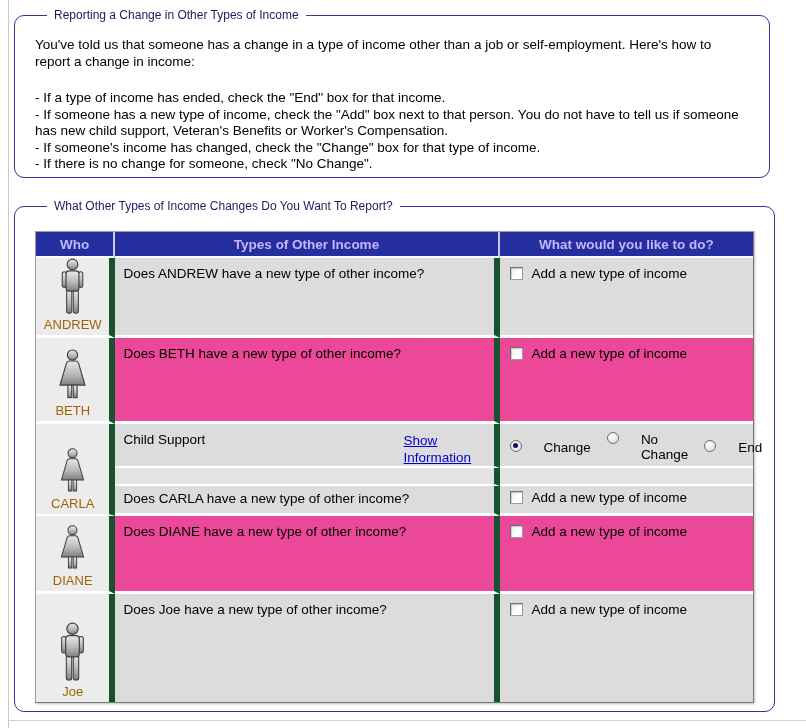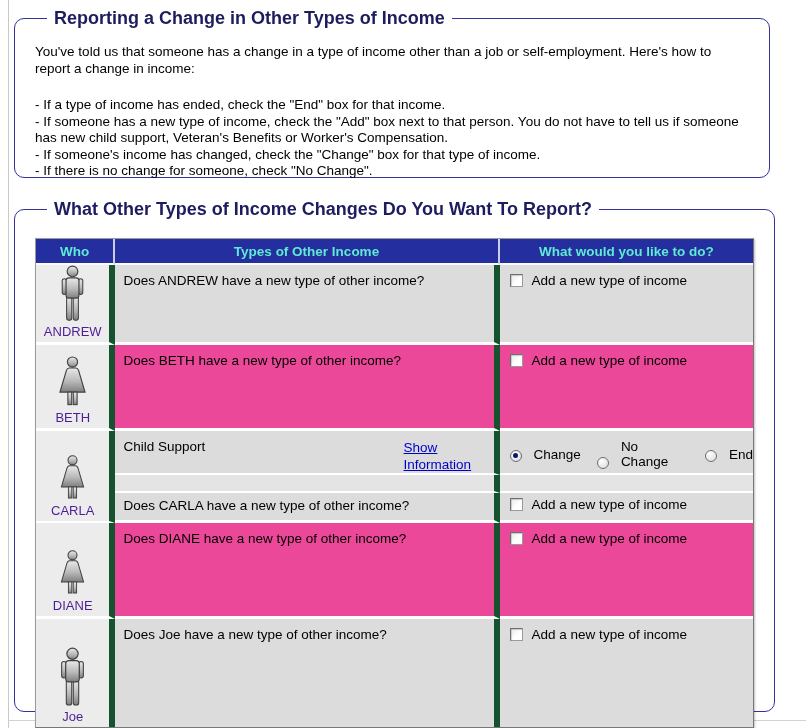--- a/index.html
+++ b/index.html
@@ -10,70 +10,70 @@
   }
   .edge-left { position:absolute; left:8px; top:0; width:1px; height:728px; background:#c9c9c9; }
   .edge-bottom { position:absolute; left:8px; top:720px; width:798px; height:1px; background:#d2d2d2; }
 
   fieldset.fs {
     position:absolute; left:14px; width:756px;
     border:1px solid #33339b; border-radius:10px;
     padding:8px 20px 10px 20px; background:#fff;
   }
   fieldset.fs legend {
-    margin-left:12px; padding:0 7px; font-weight:bold; font-size:18px; color:#1c1c5e;
+    margin-left:12px; padding:0 7px; font-weight:normal; font-size:12px; color:#1c1c5e;
     white-space:nowrap;
   }
   .fs1 { top:8px; height:170px; }
   .fs2 { top:199px; height:513px; }
 
   .fs1 .intro { line-height:17px; margin-top:6px; }
   .fs1 .gap { height:20px; }
   .fs1 .bullet { line-height:16.5px; }
 
   .tablewrap {
     margin:10px 0 0 0; display:inline-block;
     border:1px solid #9b9b9b; border-right-color:#777; border-bottom-color:#777;
     box-shadow:1px 1px 2px rgba(0,0,0,.25);
   }
   table.report { border-collapse:separate; border-spacing:0; table-layout:fixed; width:717px; }
   th {
-    background:#252e9e; color:#5eead4; font-weight:bold; font-size:13.5px;
+    background:#252e9e; color:#c4b5fd; font-weight:bold; font-size:13.5px;
     height:26px; text-align:center; vertical-align:middle;
     border-right:2px solid #c9cde6; border-bottom:2px solid #fbfbfb;
   }
   th:last-child { border-right:none; }
   td { vertical-align:top; border-right:6px solid #14532d; }
   td:last-child { border-right:none; }
   tr.group-end td { border-bottom:3px solid #fff; }
   tr.sub td { border-bottom:2px solid #fff; }
 
   td.who-cell { background:#ececec; vertical-align:bottom; }
   .who-inner { display:flex; flex-direction:column; align-items:center; padding-bottom:3px; }
-  .who-name { font-size:13px; color:#4c1d95; margin-top:2px; }
+  .who-name { font-size:13px; color:#a16207; margin-top:2px; }
   svg.person { display:block; }
 
   td.dark { background:#dcdcdc; }
   td.light { background:#ec4899; }
   td.mid { background:#e4e4e4; }
 
   td.q-cell { padding:8px 6px 0 8px; }
   td.q-cell.tight { padding-top:5px; }
   td.act-cell { padding:8px 0 0 10px; }
   td.act-cell.tight { padding-top:4px; }
 
   .cb-row { display:flex; align-items:center; gap:9px; cursor:default; }
   .checkbox {
     flex:none; width:13px; height:13px; display:inline-block;
     background:linear-gradient(135deg,#ededed 0%,#ffffff 60%);
     border:1px solid #9a9a9a; border-top-color:#6e6e6e; border-left-color:#6e6e6e;
     box-shadow:inset 1px 1px 1px rgba(0,0,0,.18);
   }
   .radio-group { display:flex; align-items:center; gap:16px; }
-  .radio-opt { display:flex; align-items:flex-end; gap:12px; cursor:default; }
+  .radio-opt { display:flex; align-items:flex-start; gap:22px; cursor:default; }
   .radio {
     flex:none; width:12px; height:12px; border-radius:50%;
     border:1px solid #6e6e6e;
     background:radial-gradient(circle at 35% 30%, #ffffff 0%, #dcdcdc 90%);
     display:inline-flex; align-items:center; justify-content:center;
   }
   .radio.checked::after { content:""; width:5px; height:5px; border-radius:50%; background:#10106e; }
 
   .type-row { display:flex; }
   .type-name { flex:1; }
@@ -214,21 +214,21 @@
         </td>
         <td class="act-cell dark tight">
           <label class="cb-row">
             <span class="checkbox"></span>
             <span>Add a new type of income</span>
           </label>
         </td>
       </tr>
 
       <tr class="group-end">
-        <td class="who-cell" style="height:96px">
+        <td class="who-cell" style="height:78px">
           <div class="who-inner">
             <svg class="person" width="31" height="46" viewBox="0 0 36 54">
               <circle cx="18" cy="6.3" r="5.3" fill="url(#pg)" stroke="#3f3f3f" stroke-width="1.2"></circle>
               <path d="M14.5,12.5 h7 c1.6,0 2.3,1.1 2.8,2.4 L31,37.5 H5 L11.7,14.9 C12.2,13.6 12.9,12.5 14.5,12.5 z" fill="url(#pg)" stroke="#3f3f3f" stroke-width="1.2"></path>
               <rect x="13.2" y="37.5" width="4" height="13" fill="url(#pg)" stroke="#3f3f3f" stroke-width="1.1"></rect>
               <rect x="18.8" y="37.5" width="4" height="13" fill="url(#pg)" stroke="#3f3f3f" stroke-width="1.1"></rect>
             </svg>
             <div class="who-name">DIANE</div>
           </div>
         </td>

